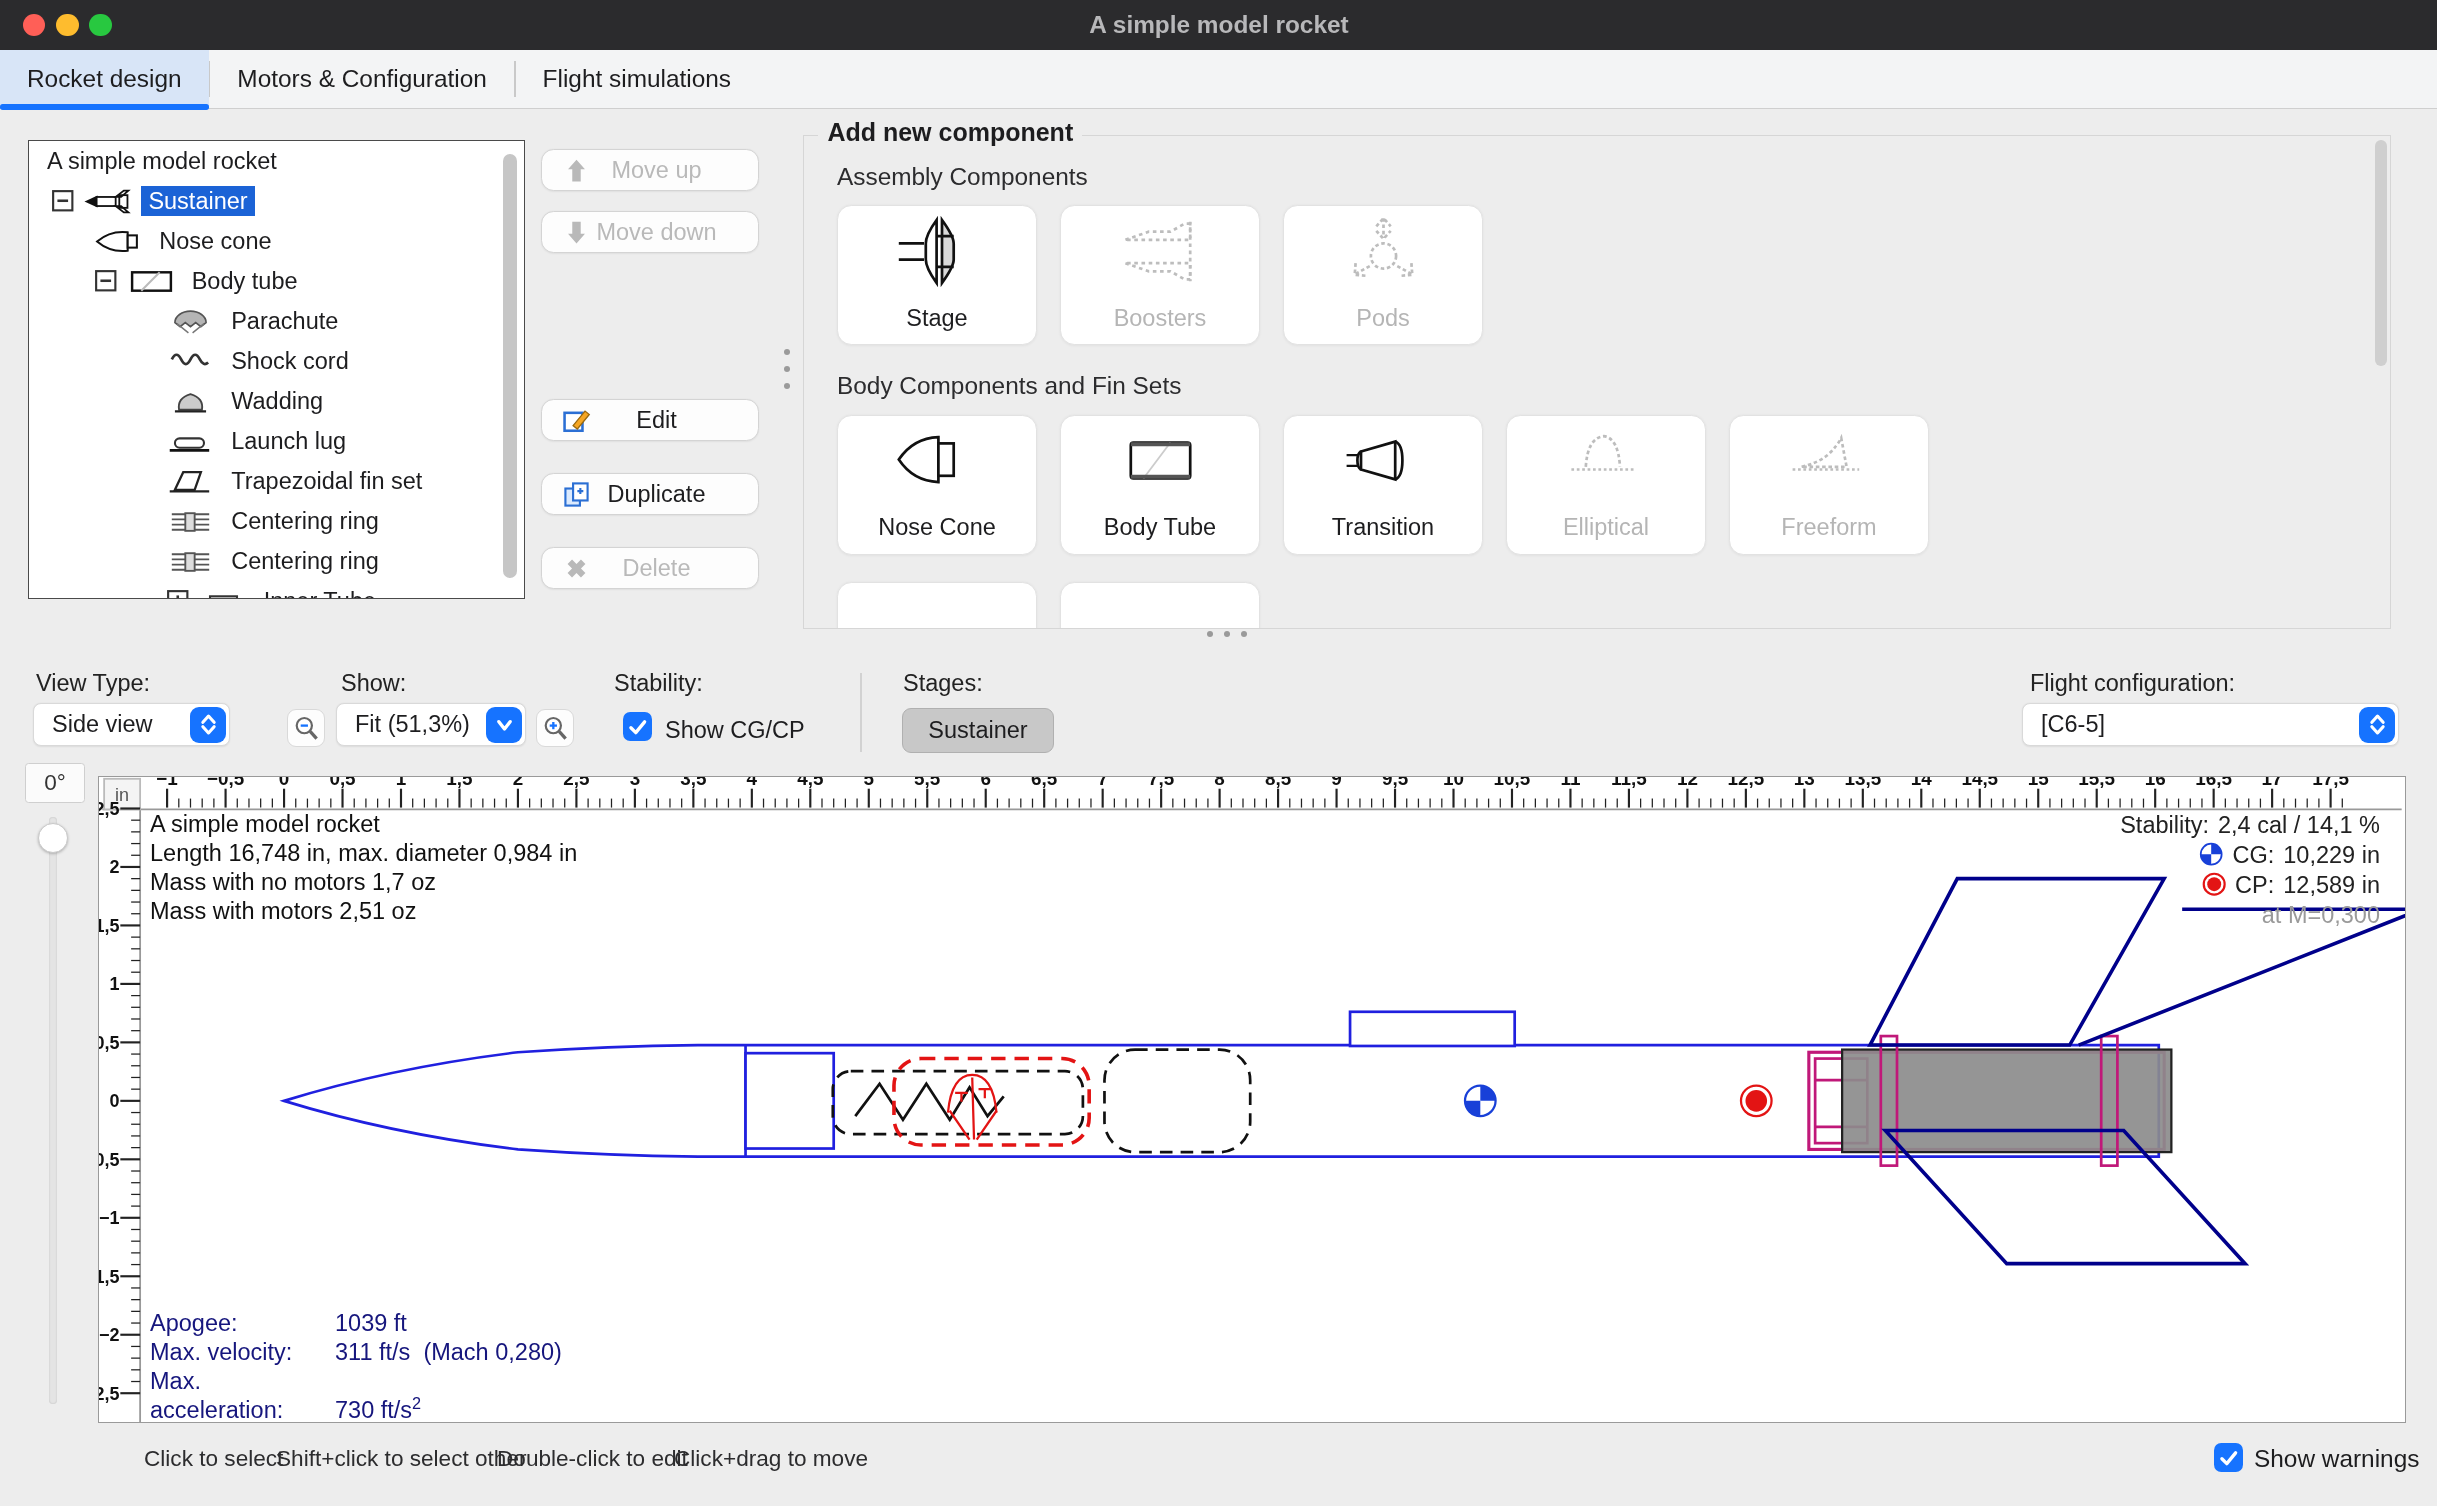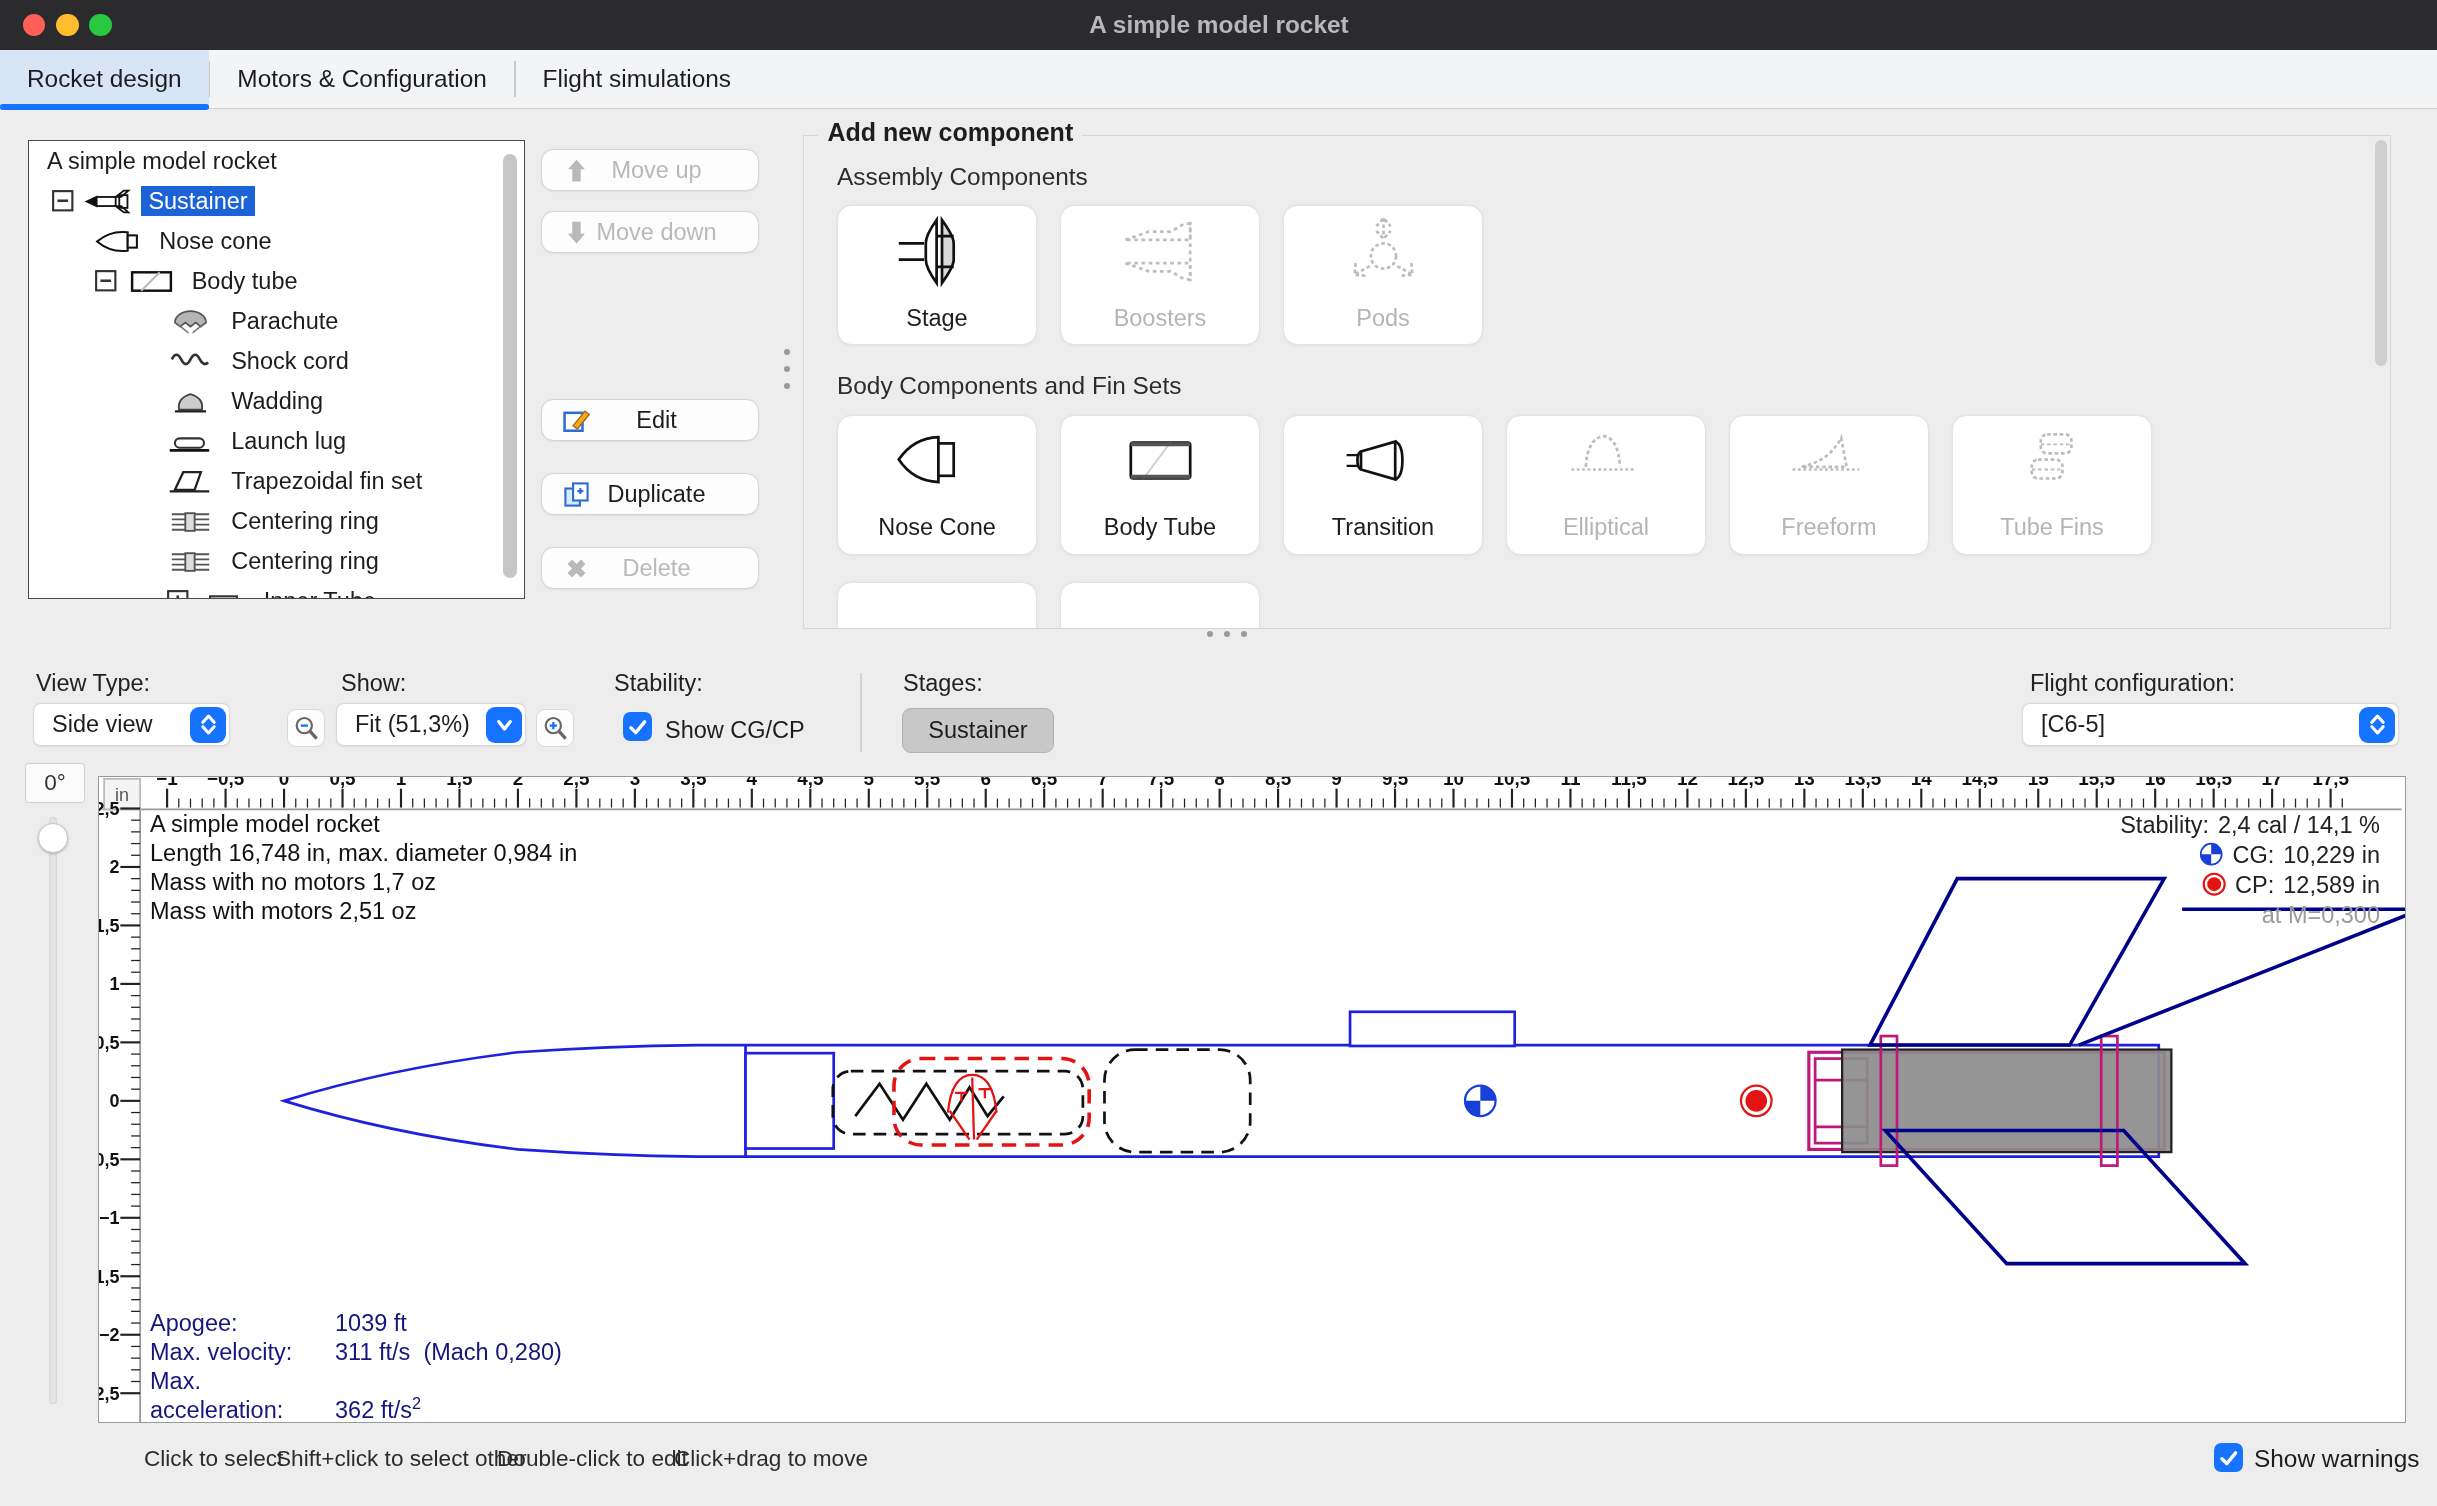--- a/index.html
+++ b/index.html
@@ -387,30 +387,20 @@
           <span class="clabel">Elliptical</span>
         </div>
         <div class="card disabled">
           <div class="cicon"><svg viewBox="0 0 110 90">
               <g fill="none" stroke="#bdbdbd" stroke-width="3">
                 <path d="M24 52 Q42 48 54 38 Q64 28 68 20 L74 52 Z" stroke-dasharray="4 3"></path>
                 <path d="M14 55 H88" stroke-dasharray="3 3"></path>
               </g>
             </svg></div>
           <span class="clabel">Freeform</span>
-        </div>
-        <div class="card disabled">
-          <div class="cicon"><svg viewBox="0 0 110 90">
-              <g fill="none" stroke="#bdbdbd" stroke-width="3" stroke-dasharray="4 3">
-                <rect x="42" y="16" width="34" height="21" rx="7"></rect>
-                <rect x="32" y="44" width="34" height="21" rx="7"></rect>
-                <path d="M42 27 H76 M32 55 H66" stroke-width="2"></path>
-              </g>
-            </svg></div>
-          <span class="clabel">Tube Fins</span>
         </div>
       </div>
       <div class="card-row" style="margin-top: 27px;">
         <div class="card"></div>
         <div class="card"></div>
       </div>
     </div>
   <div id="panel-scroll"></div>
 </div>
 
@@ -855,21 +845,21 @@
         <span>12,589 in</span>
       </div>
     <div class="srow gray-note">
         <span>at M=0,300</span>
       </div>
   </div>
 
   <div id="flight-block" class="abs">
     <div><span class="flabel">Apogee:</span><span>1039 ft</span></div>
     <div><span class="flabel">Max. velocity:</span><span class="pre">311 ft/s  (Mach 0,280)</span></div>
-    <div><span class="flabel">Max. acceleration:</span><span>362 ft/s</span><sup style="font-size:16.3px">2</sup></div>
+    <div><span class="flabel">Max. acceleration:</span><span>730 ft/s</span><sup style="font-size:16.3px">2</sup></div>
   </div>
 </div>
 
 <span class="abs hint" style="left:144px">Click to select</span>
 <span class="abs hint" style="left:276px">Shift+click to select other</span>
 <span class="abs hint" style="left:497px">Double-click to edit</span>
 <span class="abs hint" style="left:674px">Click+drag to move</span>
 <span id="warn-box" class="abs checkbox">
     <svg viewBox="0 0 24 24">
       <path d="M5 13 L10 18 L19 7" fill="none" stroke="#fff" stroke-width="3.4" stroke-linecap="round" stroke-linejoin="round"></path>

